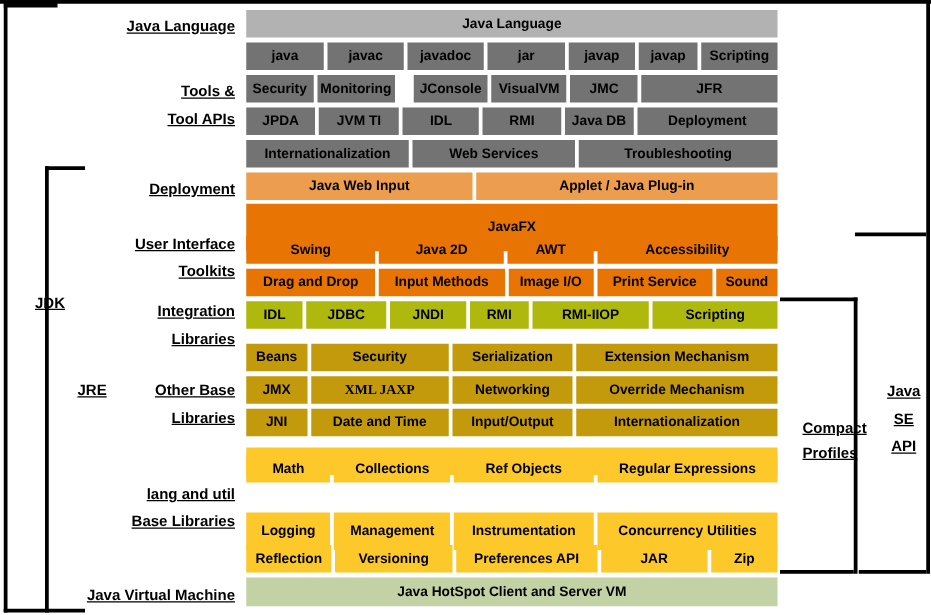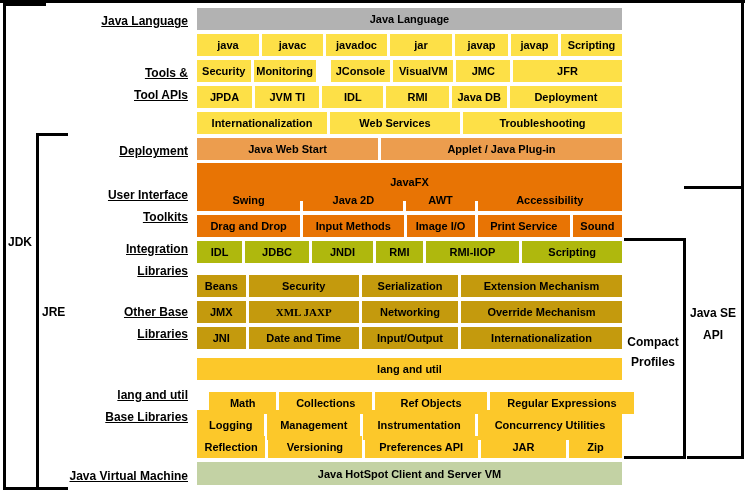--- a/index.html
+++ b/index.html
@@ -8,36 +8,36 @@
   .stage { position:absolute; left:0; top:0; width:745px; height:492px; }
 
   
   .line { position:absolute; background:#000; }
 
   
   .grid-row { position:absolute; left:197px; width:425px; display:flex; gap:3px; }
   .cell { flex:1 1 0; display:flex; align-items:center; justify-content:center;
           font-weight:bold; font-size:11px; color:#000; white-space:nowrap; overflow:hidden; }
   .c-gray   { background:#b2b2b2; }
-  .c-blue   { background:#fde047; }
+  .c-blue   { background:#737373; }
   .c-lorange{ background:#ec9d4e; }
   .c-dorange{ background:#e87404; }
   .c-olive  { background:#afb80d; }
   .c-gold   { background:#c49a0d; }
   .c-yellow { background:#fcc82a; }
   .c-green  { background:#c3d2a4; }
 
   
   .side-label { position:absolute; left:0; width:188px; text-align:right;
                 font-weight:bold; font-size:12px; line-height:22px; color:#000; }
   .side-label span { text-decoration:underline; display:block; }
 
   
   .bracket-label { position:absolute; font-weight:bold; font-size:12px; color:#000; }
-  .bracket-label span { display:block; }
+  .bracket-label span { text-decoration:underline; display:block;margin-left:20px; }
   .jdk-label { left:8px;  top:235px; }
   .jre-label { left:42px; top:305px; }
   .javase-label  { left:684px; top:302px; width:58px; text-align:center; line-height:22px; }
   .compact-label { left:622px; top:332px; width:62px; text-align:center; line-height:20px; }
 </style>
 </head>
 <body>
 
 <div class="stage">
 
@@ -127,21 +127,21 @@
         <div class="cell c-blue" style="flex-grow: 62;">RMI</div>
         <div class="cell c-blue" style="flex-grow: 55;">Java DB</div>
         <div class="cell c-blue" style="flex-grow: 112;">Deployment</div>
       </div>
       <div class="grid-row" style="top: 112px; height: 22px;">
         <div class="cell c-blue" style="flex-grow: 130;">Internationalization</div>
         <div class="cell c-blue" style="flex-grow: 130;">Web Services</div>
         <div class="cell c-blue" style="flex-grow: 159;">Troubleshooting</div>
       </div>
       <div class="grid-row" style="top: 138px; height: 22px;">
-        <div class="cell c-lorange" style="flex-grow: 181;">Java Web Start</div>
+        <div class="cell c-lorange" style="flex-grow: 181;">Java Web Input</div>
         <div class="cell c-lorange" style="flex-grow: 241;">Applet / Java Plug-in</div>
       </div>
       <div class="grid-row" style="top: 163px; height: 38px;">
         <div class="cell c-dorange" style="flex-grow: 425;">JavaFX</div>
       </div>
       <div class="grid-row" style="top: 189px; height: 22px;">
         <div class="cell c-dorange" style="flex-grow: 103;">Swing</div>
         <div class="cell c-dorange" style="flex-grow: 100;">Java 2D</div>
         <div class="cell c-dorange" style="flex-grow: 68;">AWT</div>
         <div class="cell c-dorange" style="flex-grow: 144;">Accessibility</div>
@@ -175,21 +175,21 @@
       </div>
       <div class="grid-row" style="top: 327px; height: 22px;">
         <div class="cell c-gold" style="flex-grow: 48;">JNI</div>
         <div class="cell c-gold" style="flex-grow: 109;">Date and Time</div>
         <div class="cell c-gold" style="flex-grow: 95;">Input/Output</div>
         <div class="cell c-gold" style="flex-grow: 159;">Internationalization</div>
       </div>
       <div class="grid-row" style="top: 358px; height: 22px;">
         <div class="cell c-yellow" style="flex-grow: 425;">lang and util</div>
       </div>
-      <div class="grid-row" style="top: 392px; height: 22px; padding-left: 12px;">
+      <div class="grid-row" style="top: 364px; height: 22px;">
         <div class="cell c-yellow" style="flex-grow: 67;">Math</div>
         <div class="cell c-yellow" style="flex-grow: 92;">Collections</div>
         <div class="cell c-yellow" style="flex-grow: 111;">Ref Objects</div>
         <div class="cell c-yellow" style="flex-grow: 143;">Regular Expressions</div>
       </div>
       <div class="grid-row" style="top: 410px; height: 30px;">
         <div class="cell c-yellow" style="flex-grow: 67;">Logging</div>
         <div class="cell c-yellow" style="flex-grow: 92;">Management</div>
         <div class="cell c-yellow" style="flex-grow: 111;">Instrumentation</div>
         <div class="cell c-yellow" style="flex-grow: 143;">Concurrency Utilities</div>

